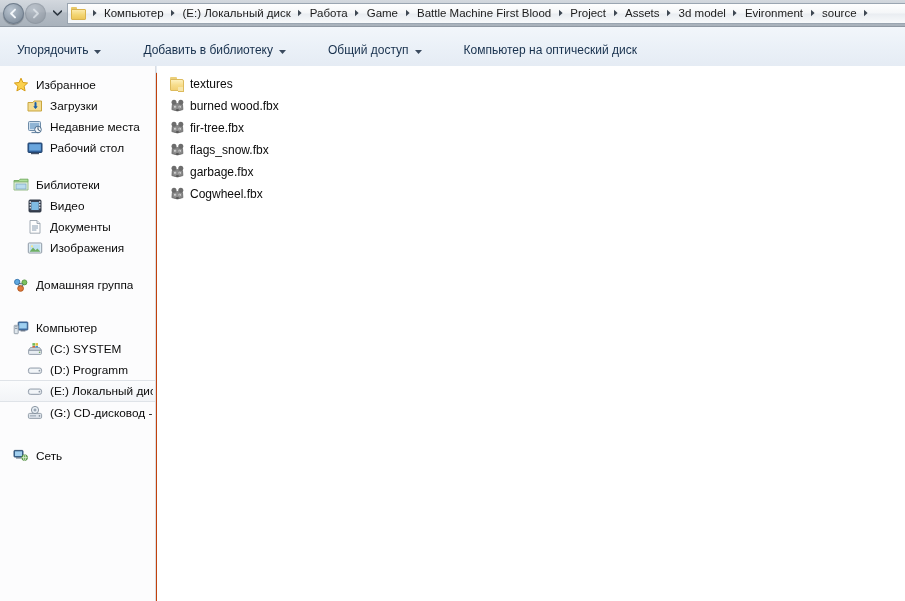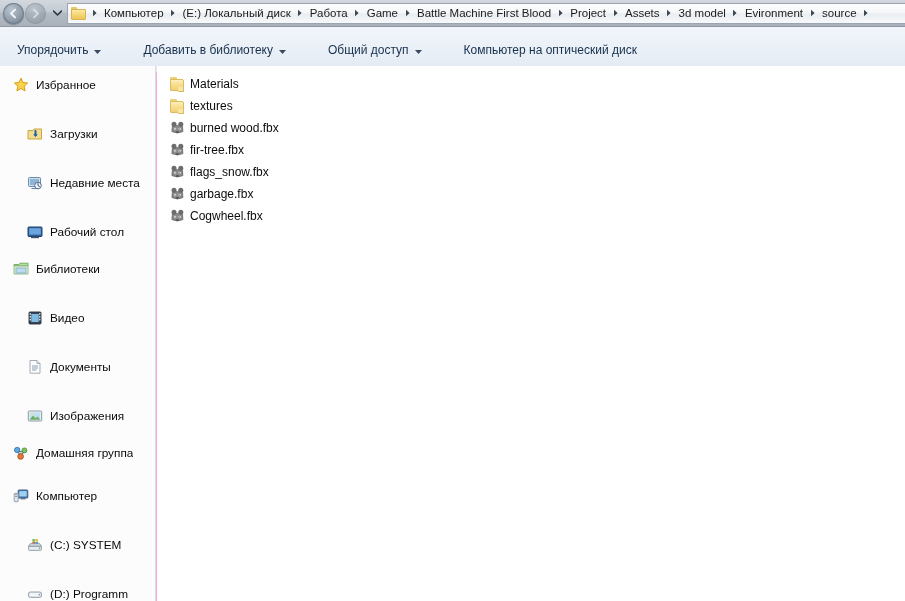--- a/index.html
+++ b/index.html
@@ -10,21 +10,21 @@
     overflow: hidden;
     background: #ffffff;
     font-family: "Liberation Sans", sans-serif;
     -webkit-font-smoothing: antialiased;
   }
 
   #app {
     position: relative;
     width: 905px;
     height: 601px;
-    background: #f9a8d4;
+    background: #c2410c;
   }
 
   
   .addressbar-row {
     position: absolute;
     top: 0; left: 0;
     width: 905px; height: 27px;
     background: linear-gradient(to bottom, #d3d8de 0%, #c3cad2 45%, #b3bbc4 50%, #a9b2bc 100%);
     display: flex;
     align-items: center;
@@ -164,21 +164,21 @@
     padding-right: 2px;
   }
   .sb-row.selected {
     background: linear-gradient(to bottom, #fbfcfd 0%, #f2f4f7 100%);
     border-top: 1px solid #dfe3e8;
     border-bottom: 1px solid #dfe3e8;
     height: 22px;
   }
 
   .sb-group { padding-left: 13px; }
-  .sb-child { padding-left: 27px; margin-top: 28px; }
+  .sb-child { padding-left: 27px; }
 
   .sb-ic {
     width: 17px; height: 16px;
     flex: 0 0 auto;
     margin-right: 6px;
     position: relative;
   }
   .sb-ic svg { display: block; }
 
   .sb-label {
@@ -583,30 +583,20 @@
           <path d="M8.7 9.6 L14.5 9.6" stroke="#e9f6e3" stroke-width="0.7"></path>
         </svg>
       </span>
       <span class="sb-label">Сеть</span>
     </div>
 
   </div>
 
   <div class="content">
 
-    <div class="file-row folder">
-      <span class="file-ic">
-        <span class="folder-glyph">
-            <span class="ftab"></span>
-            <span class="fbody"></span>
-            <span class="ffold"></span>
-          </span>
-      </span>
-      <span class="file-name">Materials</span>
-    </div>
 
     <div class="file-row folder">
       <span class="file-ic">
         <span class="folder-glyph">
             <span class="ftab"></span>
             <span class="fbody"></span>
             <span class="ffold"></span>
           </span>
       </span>
       <span class="file-name">textures</span>

